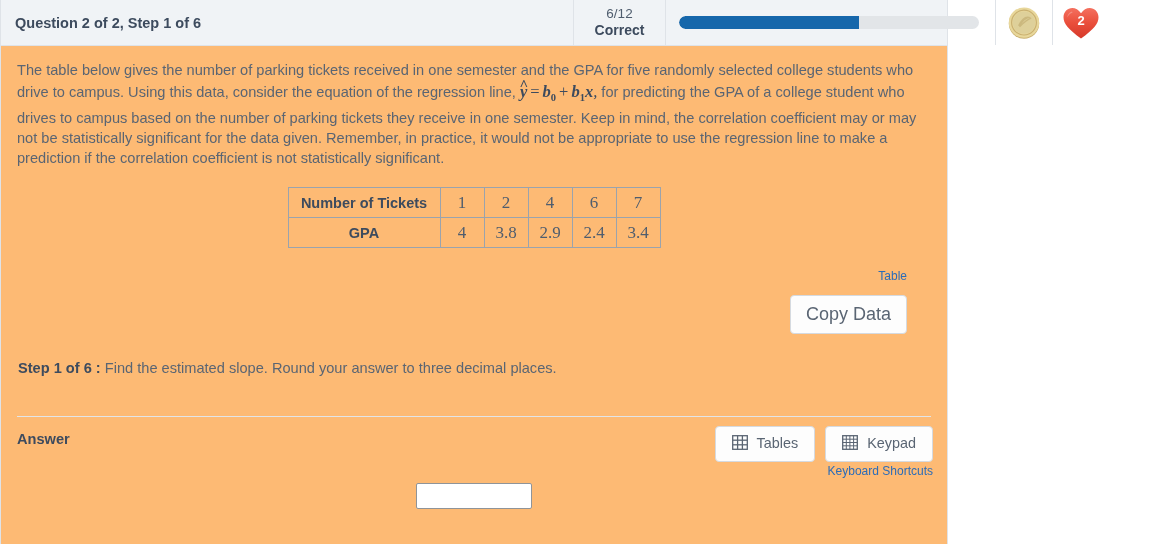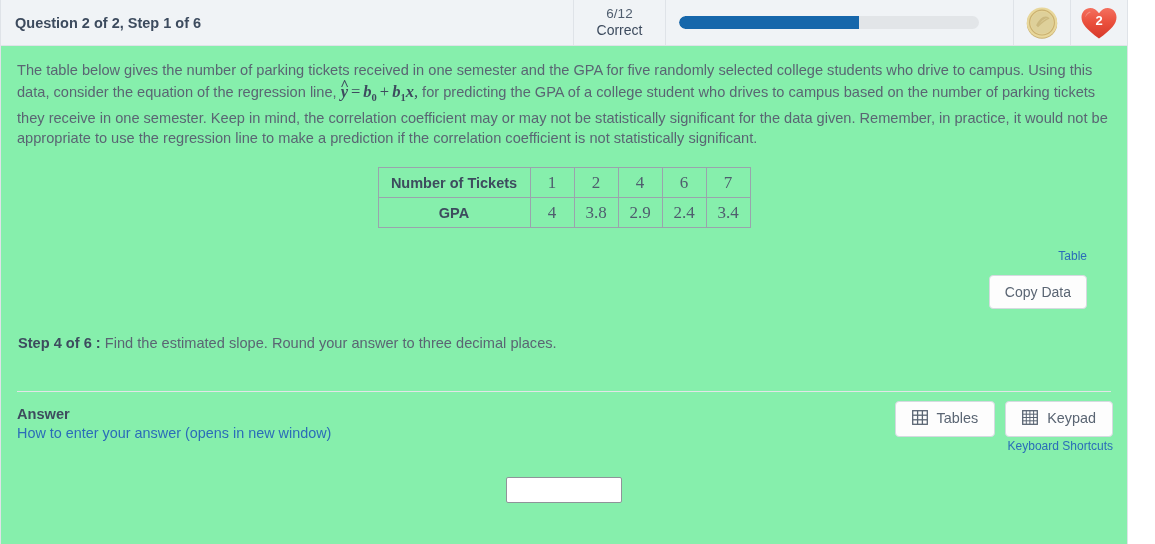--- a/index.html
+++ b/index.html
@@ -9,26 +9,26 @@
   }
   body {
     width: 1155px;
     height: 544px;
     font-family: "Liberation Sans", sans-serif;
     color: #4a5568;
     overflow: hidden;
   }
   .page {
     position: relative;
-    width: 1128px;
+    width: 948px;
     height: 544px;
     box-sizing: border-box;
     border-left: 1px solid #dfe3e8;
     border-right: 1px solid #dfe3e8;
-    background: #86efac;
+    background: #fdba74;
   }
 
   
   .qheader {
     display: flex;
     align-items: stretch;
     height: 46px;
     background: #f0f3f6;
     border-bottom: 1px solid #dfe3e8;
     box-sizing: border-box;
@@ -53,21 +53,21 @@
     border-right: 1px solid #dfe3e8;
     box-sizing: border-box;
   }
   .score-frac {
     font-size: 13.5px;
     color: #4f5d6e;
     line-height: 1.15;
   }
   .score-label {
     font-size: 14px;
-    font-weight: normal;
+    font-weight: bold;
     color: #3d4b5e;
     line-height: 1.2;
   }
   .progress-cell {
     flex: 1 1 auto;
     display: flex;
     align-items: center;
     padding: 0 16px 0 13px;
     border-right: 1px solid #dfe3e8;
     box-sizing: border-box;
@@ -204,21 +204,21 @@
     text-decoration: none;
     cursor: pointer;
   }
   .copy-row {
     margin-top: 11px;
     text-align: right;
     padding-right: 24px;
   }
   .btn {
     font-family: "Liberation Sans", sans-serif;
-    font-size: 14px;
+    font-size: 18px;
     color: #5a6573;
     background: #fdfdfd;
     border: 1px solid #d5dae0;
     border-radius: 4px;
     padding: 8px 15px;
     cursor: pointer;
   }
 
   .step-line {
     margin-top: 26px;
@@ -380,30 +380,29 @@
 
     <div class="table-link-row">
       <a class="link">Table</a>
     </div>
 
     <div class="copy-row">
       <button class="btn">Copy Data</button>
     </div>
 
     <div class="step-line">
-      <b>Step 4 of 6 :</b>
+      <b>Step 1 of 6 :</b>
       <span>Find the estimated slope. Round your answer to three decimal places.</span>
     </div>
 
     <div class="divider"></div>
   </div>
 
   <div class="answer-zone">
     <div class="answer-title">Answer</div>
-    <a class="link answer-help">How to enter your answer (opens in new window)</a>
 
     <div class="tool-group">
       <div class="tool-btns">
         <button class="tool-btn">
           <span>
             <svg width="16" height="15" viewBox="0 0 16 15">
               <rect x="0.7" y="0.7" width="14.6" height="13.6" fill="none" stroke="#5a6573" stroke-width="1.3"></rect>
               <line x1="0.7" y1="5.2" x2="15.3" y2="5.2" stroke="#5a6573" stroke-width="1.3"></line>
               <line x1="0.7" y1="9.8" x2="15.3" y2="9.8" stroke="#5a6573" stroke-width="1.3"></line>
               <line x1="5.6" y1="0.7" x2="5.6" y2="14.3" stroke="#5a6573" stroke-width="1.3"></line>

